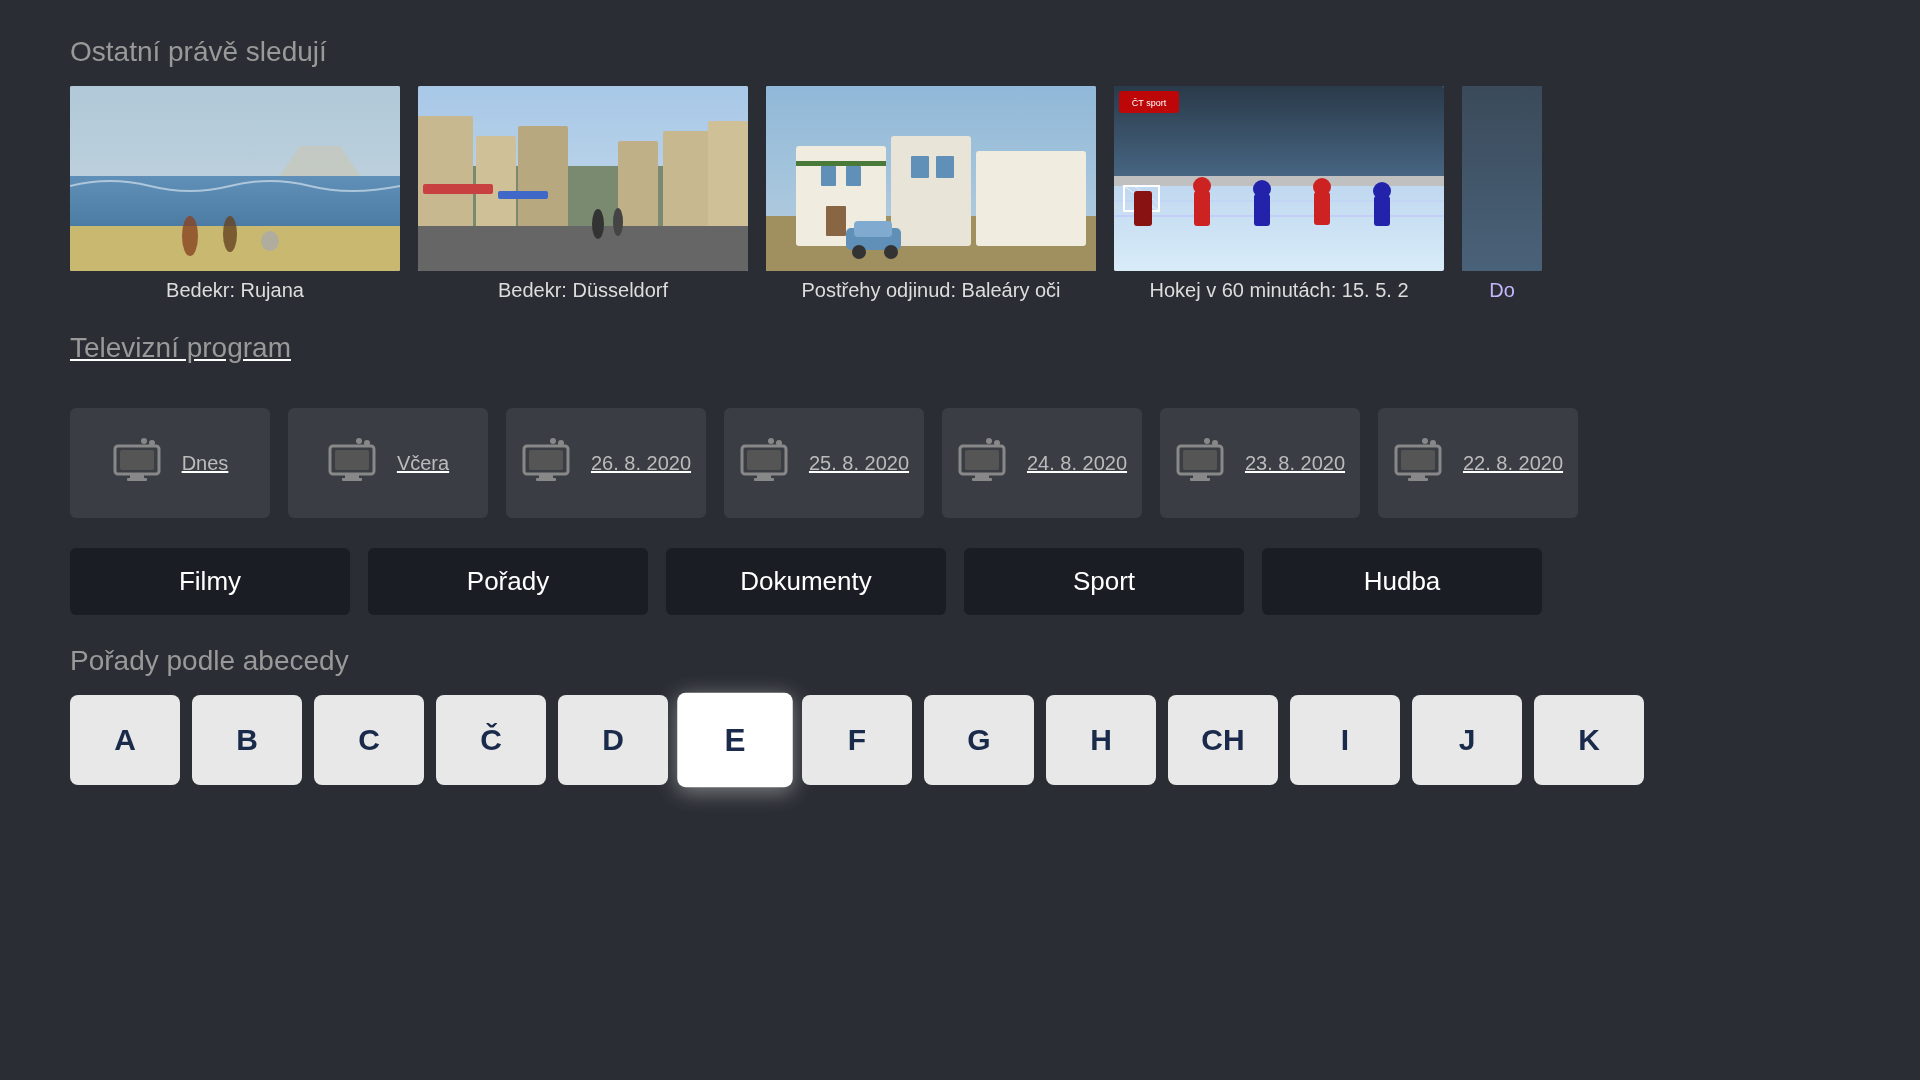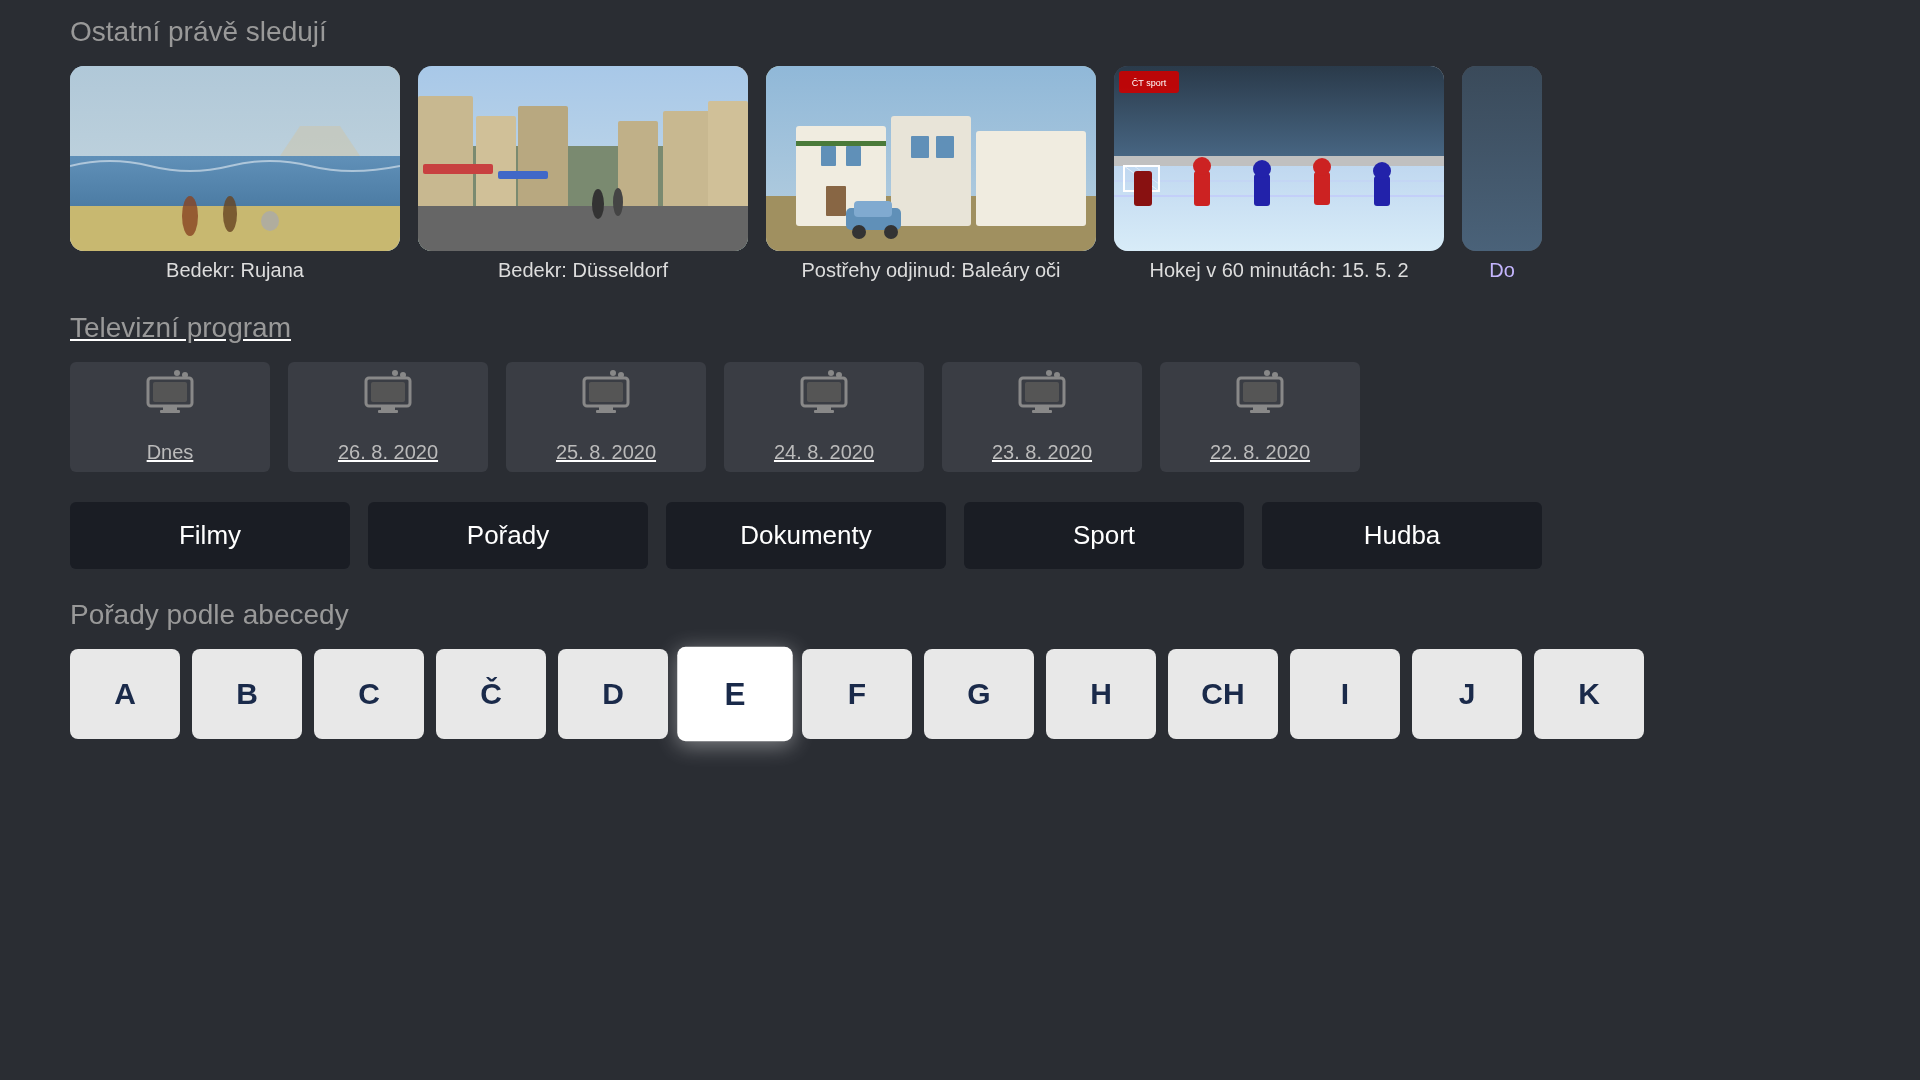--- a/index.html
+++ b/index.html
@@ -7,21 +7,21 @@
     body {
       background-color: #2a2d33;
       color: #ffffff;
       font-family: 'Arial', sans-serif;
       width: 1920px;
       height: 1080px;
       overflow: hidden;
     }
 
     .page {
-      padding: 16px 70px 0 70px;
+      padding: 36px 70px 0 70px;
     }
 
     
     .section-title {
       font-size: 28px;
       font-weight: 400;
       color: #999999;
       margin-bottom: 18px;
     }
 
@@ -38,21 +38,21 @@
 
     .thumb-item {
       display: flex;
       flex-direction: column;
       align-items: center;
     }
 
     .thumb-img {
       width: 330px;
       height: 185px;
-      border-radius: 14px;
+      border-radius: 2px;
       overflow: hidden;
       background: #555;
       position: relative;
     }
 
     .thumb-img-city {
       background: linear-gradient(135deg, #5a7a9a 0%, #8aacb8 30%, #d4b896 60%, #7a9ab0 100%);
     }
     .thumb-img-beach {
       background: linear-gradient(160deg, #a8c8e8 0%, #d4c098 40%, #b8a870 70%, #6a9ab8 100%);
@@ -78,29 +78,30 @@
       text-decoration: underline;
     }
 
     .tv-days-row {
       display: flex;
       gap: 18px;
     }
 
     .tv-day-item {
       display: flex;
-      flex-direction: column;
+      flex-direction: row;
       align-items: center;
       background: #3a3d44;
       border-radius: 6px;
       width: 200px;
       height: 110px;
       justify-content: center;
       gap: 20px;
       cursor: pointer;
+      margin-top: 26px;
     }
 
     .tv-icon {
       color: #888;
       font-size: 44px;
       line-height: 1;
     }
 
     .tv-day-label {
       font-size: 20px;
@@ -346,20 +347,33 @@
             <rect x="8" y="12" width="34" height="20" rx="2" fill="#555"></rect>
             <rect x="18" y="36" width="14" height="4" fill="#888"></rect>
             <rect x="15" y="40" width="20" height="3" rx="1" fill="#888"></rect>
             <circle cx="40" cy="5" r="3" fill="#888"></circle>
             <circle cx="32" cy="3" r="3" fill="#888"></circle>
           </svg>
         </div>
         <div class="tv-day-label">Dnes</div>
       </div>
 
+      <div class="tv-day-item">
+        <div class="tv-icon">
+          <svg width="50" height="44" viewBox="0 0 50 44" xmlns="http://www.w3.org/2000/svg">
+            <rect x="3" y="8" width="44" height="28" rx="3" fill="none" stroke="#888" stroke-width="3"></rect>
+            <rect x="8" y="12" width="34" height="20" rx="2" fill="#555"></rect>
+            <rect x="18" y="36" width="14" height="4" fill="#888"></rect>
+            <rect x="15" y="40" width="20" height="3" rx="1" fill="#888"></rect>
+            <circle cx="40" cy="5" r="3" fill="#888"></circle>
+            <circle cx="32" cy="3" r="3" fill="#888"></circle>
+          </svg>
+        </div>
+        <div class="tv-day-label">Včera</div>
+      </div>
 
       <div class="tv-day-item">
         <div class="tv-icon">
           <svg width="50" height="44" viewBox="0 0 50 44" xmlns="http://www.w3.org/2000/svg">
             <rect x="3" y="8" width="44" height="28" rx="3" fill="none" stroke="#888" stroke-width="3"></rect>
             <rect x="8" y="12" width="34" height="20" rx="2" fill="#555"></rect>
             <rect x="18" y="36" width="14" height="4" fill="#888"></rect>
             <rect x="15" y="40" width="20" height="3" rx="1" fill="#888"></rect>
             <circle cx="40" cy="5" r="3" fill="#888"></circle>
             <circle cx="32" cy="3" r="3" fill="#888"></circle>

